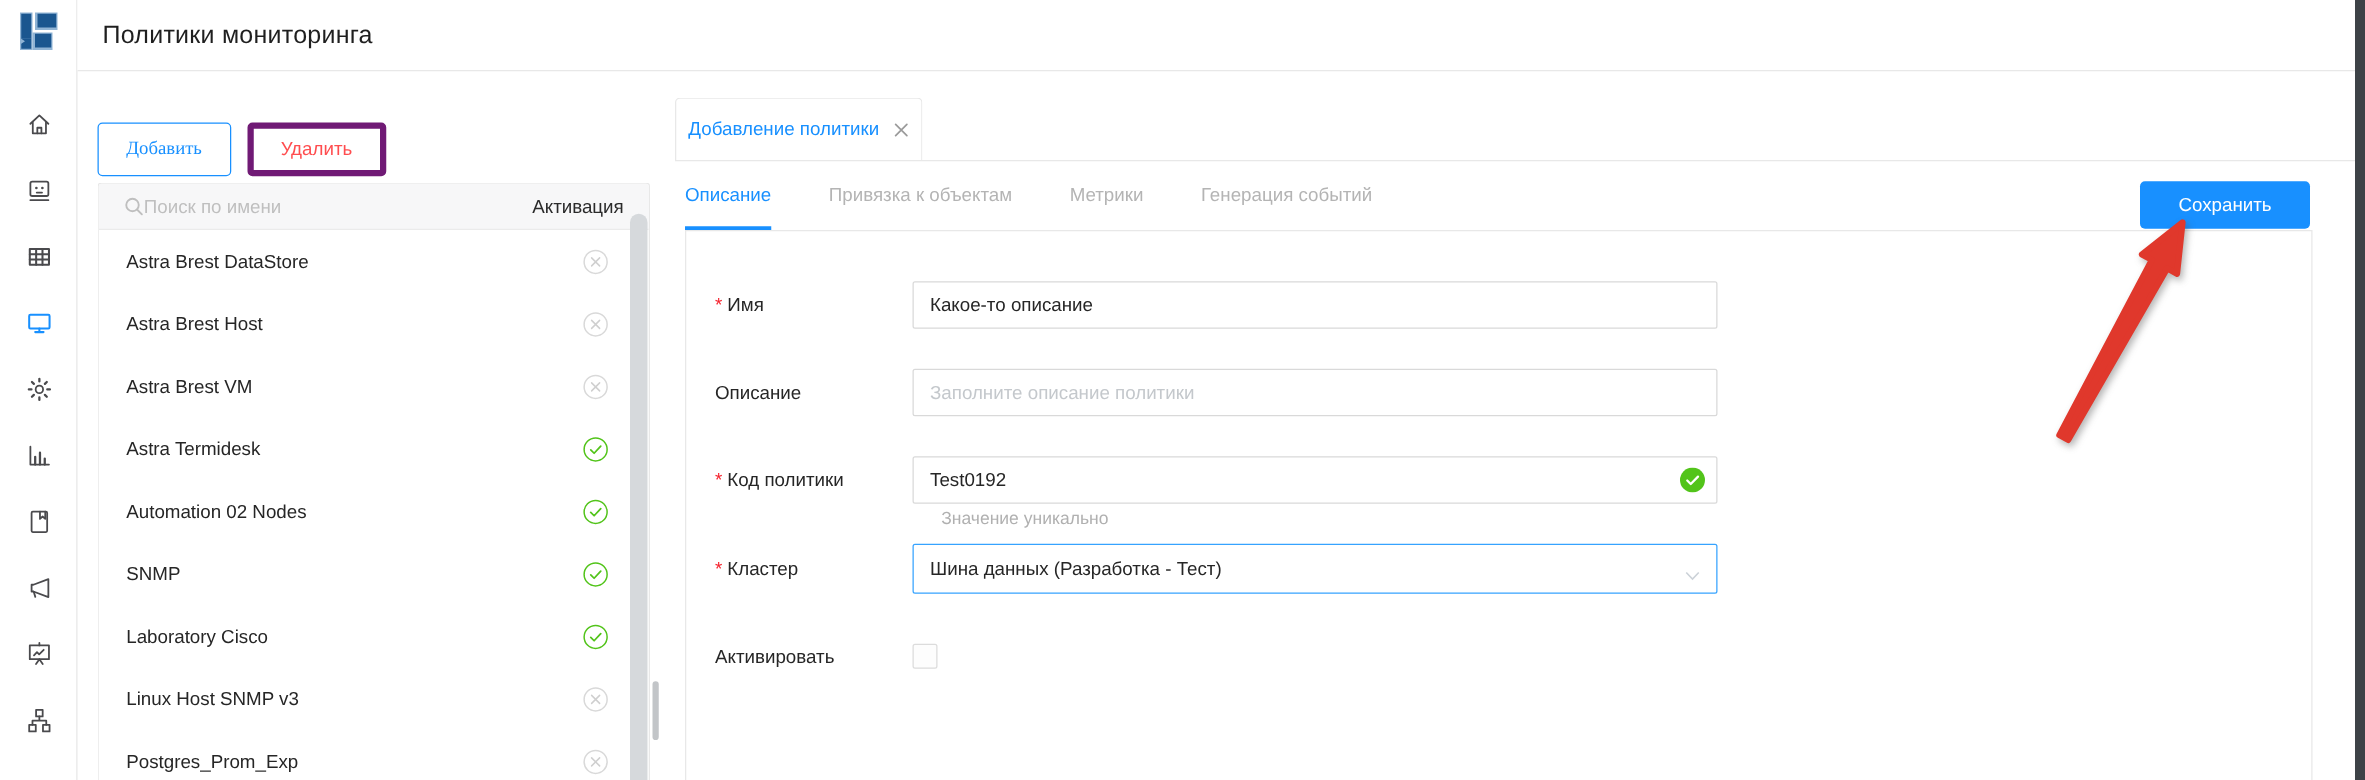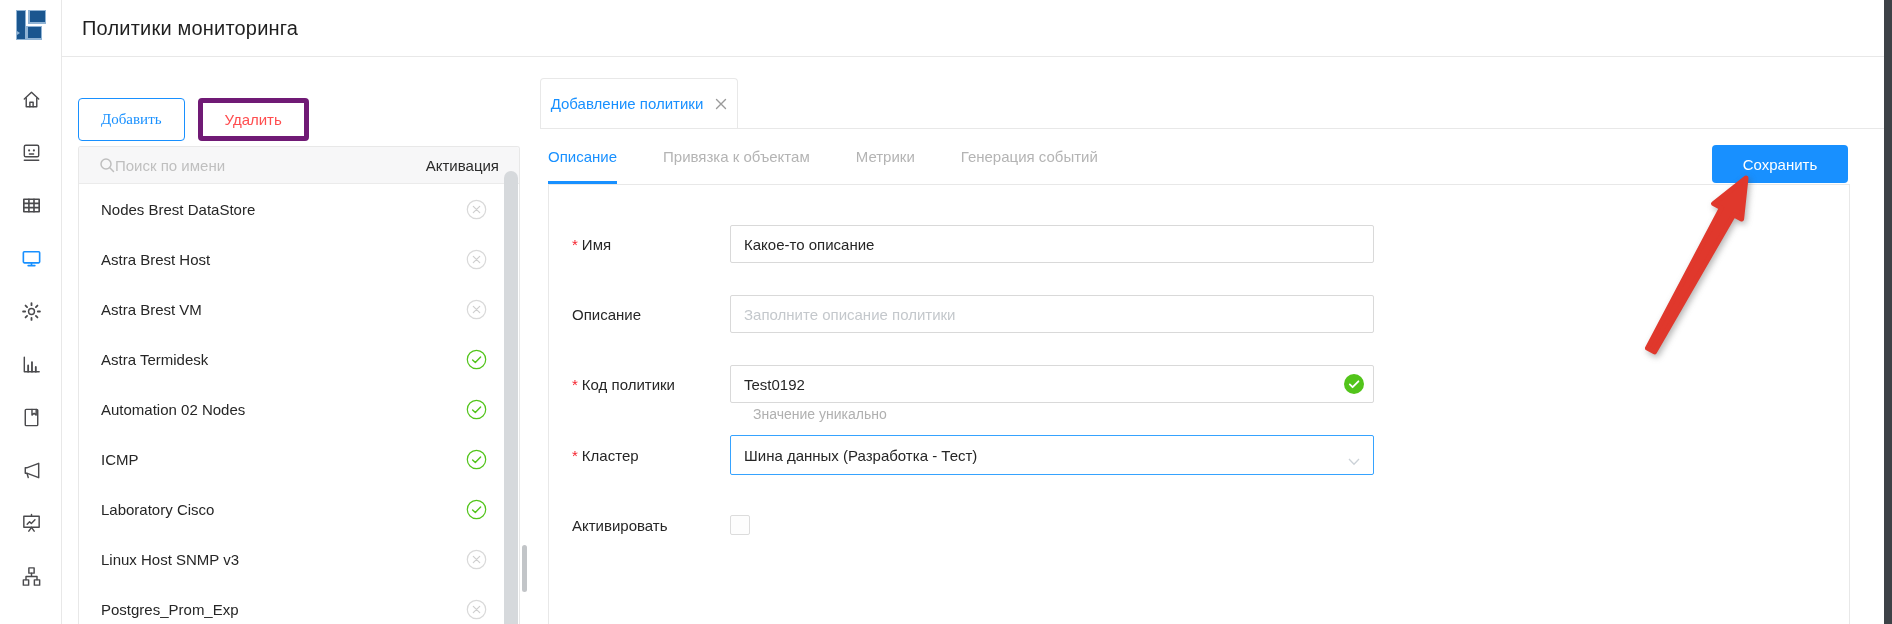--- a/index.html
+++ b/index.html
@@ -174,21 +174,21 @@
           <svg width="16" height="16" viewBox="0 0 16 16" style="stroke:#bfbfbf;fill:none;stroke-width:1.5;stroke-linecap:round;">
               <circle cx="7" cy="7" r="5"></circle>
               <path d="M10.8 10.8 L14.5 14.5"></path>
             </svg>
         </span>
         <input type="text" placeholder="Поиск по имени" style="">
         <span class="col-activation">Активация</span>
       </div>
       <div id="policy-list">
           <div class="policy-row">
-            <span class="policy-name">Nodes Brest DataStore</span>
+            <span class="policy-name">Astra Brest DataStore</span>
             <span class="status-icon">
               <svg width="21" height="21" viewBox="0 0 21 21">
                 <circle cx="10.5" cy="10.5" r="9.2" fill="none" stroke="#d9d9d9" stroke-width="1.2"></circle>
                 <path d="M7.3 7.3 L13.7 13.7 M13.7 7.3 L7.3 13.7" stroke="#cfcfcf" stroke-width="1.2" stroke-linecap="round"></path>
               </svg>
             </span>
           </div>
           <div class="policy-row">
             <span class="policy-name">Astra Brest Host</span>
             <span class="status-icon">
@@ -219,21 +219,21 @@
           <div class="policy-row">
             <span class="policy-name">Automation 02 Nodes</span>
             <span class="status-icon">
               <svg width="21" height="21" viewBox="0 0 21 21">
                 <circle cx="10.5" cy="10.5" r="9.2" fill="none" stroke="#52c41a" stroke-width="1.2"></circle>
                 <path d="M6.6 10.9 l2.7 2.7 L14.6 7.9" stroke="#52c41a" stroke-width="1.4" fill="none" stroke-linecap="round" stroke-linejoin="round"></path>
               </svg>
             </span>
           </div>
           <div class="policy-row">
-            <span class="policy-name">ICMP</span>
+            <span class="policy-name">SNMP</span>
             <span class="status-icon">
               <svg width="21" height="21" viewBox="0 0 21 21">
                 <circle cx="10.5" cy="10.5" r="9.2" fill="none" stroke="#52c41a" stroke-width="1.2"></circle>
                 <path d="M6.6 10.9 l2.7 2.7 L14.6 7.9" stroke="#52c41a" stroke-width="1.4" fill="none" stroke-linecap="round" stroke-linejoin="round"></path>
               </svg>
             </span>
           </div>
           <div class="policy-row">
             <span class="policy-name">Laboratory Cisco</span>
             <span class="status-icon">

